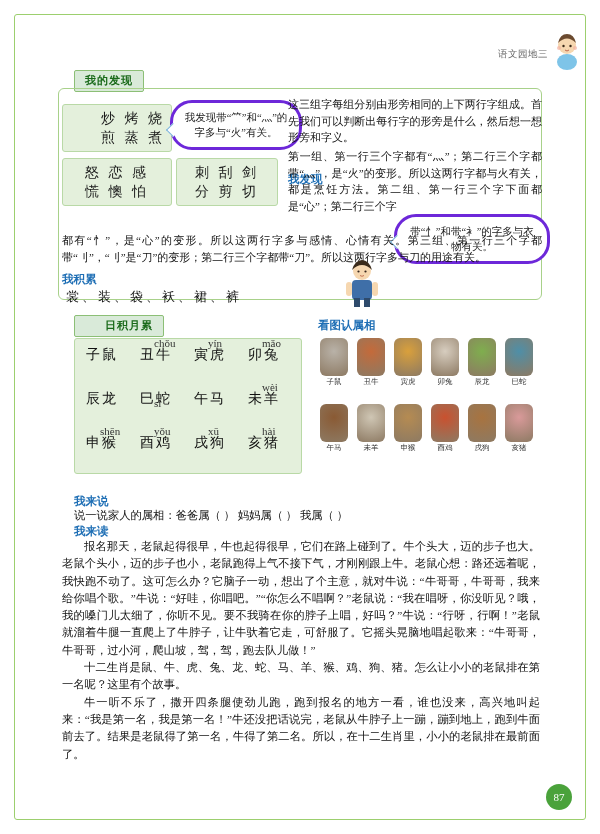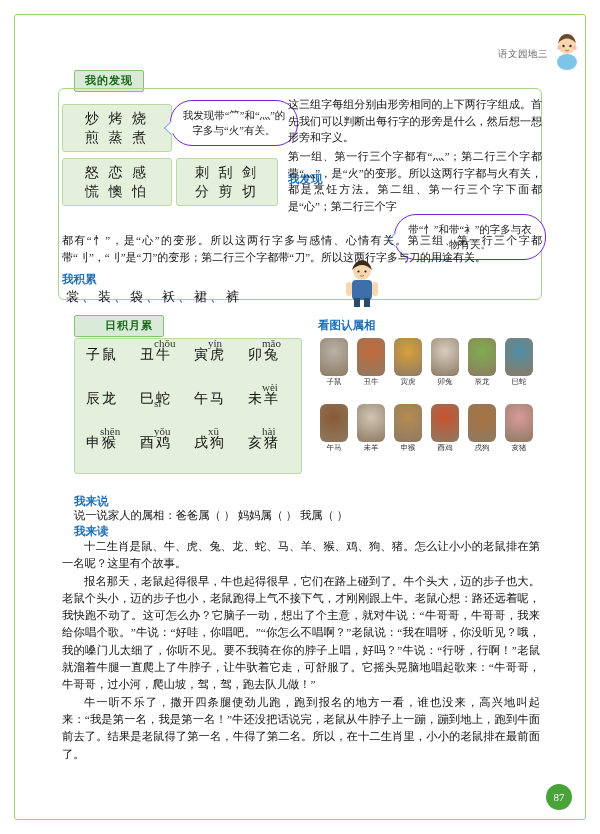--- a/index.html
+++ b/index.html
@@ -69,21 +69,21 @@
     letter-spacing:3px;
     padding:4px 6px;
   }
   #grid1 { left:62px; top:104px; width:96px; }
   #grid2 { left:62px; top:158px; width:96px; }
   #grid3 { left:176px; top:158px; width:88px; }
 
   .bubble {
     position:absolute;
     background:#fff;
-    border:1px solid #6d28d9;
+    border:3px solid #6d28d9;
     border-radius:22px;
     font-size:10.5px;
     color:#1b1b1b;
     line-height:15px;
     text-align:center;
     padding:7px 10px;
   }
   .bubble:after {
     content:"";
     position:absolute;
@@ -230,21 +230,21 @@
   <circle cx="18.5" cy="14" r="1.2" fill="#3a2a1a"></circle>
   <path d="M13 18 q2 2 4 0" stroke="#c0694d" fill="none" stroke-width="1"></path>
   <circle cx="7" cy="16" r="2" fill="#f3b2a0" opacity="0.7"></circle>
   <circle cx="23" cy="16" r="2" fill="#f3b2a0" opacity="0.7"></circle>
 </svg>
 
 <div class="sec-title" id="sec-faxian">我的发现</div>
 
 <div class="disc-box"></div>
 
-<div class="char-grid" id="grid1" style="white-space:pre-line;">炒 烤 烧
+<div class="char-grid" id="grid1" style="white-space:pre-line;text-align:right;">炒 烤 烧
 煎 蒸 煮</div>
 <div class="char-grid" id="grid2" style="white-space:pre-line;">怒 恋 感
 慌 懊 怕</div>
 <div class="char-grid" id="grid3" style="white-space:pre-line;">刺 刮 剑
 分 剪 切</div>
 
 <div class="bubble" id="bubble1">我发现带“⺮”和“灬”的字多与“火”有关。</div>
 <div class="bubble" id="bubble2">带“⺖”和带“⻂”的字多与衣物有关。</div>
 
 <div class="body-text" id="para-right">这三组字每组分别由形旁相同的上下两行字组成。首先我们可以判断出每行字的形旁是什么，然后想一想形旁和字义。</div>
@@ -344,18 +344,18 @@
     <div class="animal" style="left: 185px; top: 66px;">
       <div class="sprite" style="background: radial-gradient(circle at 50% 35%, rgb(217, 154, 154), rgb(141, 122, 99));"></div>
       <div class="cap">亥猪</div>
     </div>
   </div>
 
 <div class="blue-head" id="h-wolaishuo">我来说</div>
 <div id="q-line">说一说家人的属相：爸爸属（     ）  妈妈属（     ）  我属（     ）</div>
 <div class="blue-head" id="h-wolaidu">我来读</div>
 <div id="read-para">
+    <p>报名那天，老鼠起得很早，牛也起得很早，它们在路上碰到了。牛个头大，迈的步子也大。老鼠个头小，迈的步子也小，老鼠跑得上气不接下气，才刚刚跟上牛。老鼠心想：路还远着呢，我快跑不动了。这可怎么办？它脑子一动，想出了个主意，就对牛说：“牛哥哥，牛哥哥，我来给你唱个歌。”牛说：“好哇，你唱吧。”“你怎么不唱啊？”老鼠说：“我在唱呀，你没听见？哦，我的嗓门儿太细了，你听不见。要不我骑在你的脖子上唱，好吗？”牛说：“行呀，行啊！”老鼠就溜着牛腿一直爬上了牛脖子，让牛驮着它走，可舒服了。它摇头晃脑地唱起歌来：“牛哥哥，牛哥哥，过小河，爬山坡，驾，驾，跑去队儿做！”</p>
     <p>十二生肖是鼠、牛、虎、兔、龙、蛇、马、羊、猴、鸡、狗、猪。怎么让小小的老鼠排在第一名呢？这里有个故事。</p>
-    <p>报名那天，老鼠起得很早，牛也起得很早，它们在路上碰到了。牛个头大，迈的步子也大。老鼠个头小，迈的步子也小，老鼠跑得上气不接下气，才刚刚跟上牛。老鼠心想：路还远着呢，我快跑不动了。这可怎么办？它脑子一动，想出了个主意，就对牛说：“牛哥哥，牛哥哥，我来给你唱个歌。”牛说：“好哇，你唱吧。”“你怎么不唱啊？”老鼠说：“我在唱呀，你没听见？哦，我的嗓门儿太细了，你听不见。要不我骑在你的脖子上唱，好吗？”牛说：“行呀，行啊！”老鼠就溜着牛腿一直爬上了牛脖子，让牛驮着它走，可舒服了。它摇头晃脑地唱起歌来：“牛哥哥，牛哥哥，过小河，爬山坡，驾，驾，跑去队儿做！”</p>
     <p>牛一听不乐了，撒开四条腿使劲儿跑，跑到报名的地方一看，谁也没来，高兴地叫起来：“我是第一名，我是第一名！”牛还没把话说完，老鼠从牛脖子上一蹦，蹦到地上，跑到牛面前去了。结果是老鼠得了第一名，牛得了第二名。所以，在十二生肖里，小小的老鼠排在最前面了。</p>
   </div>
 
 <div class="page-num">87</div>
 
 </body></html>

